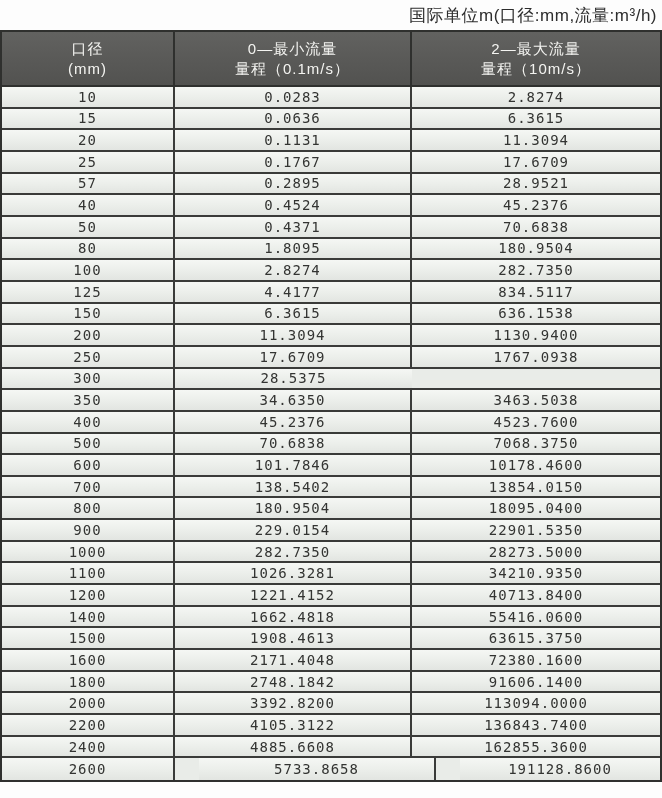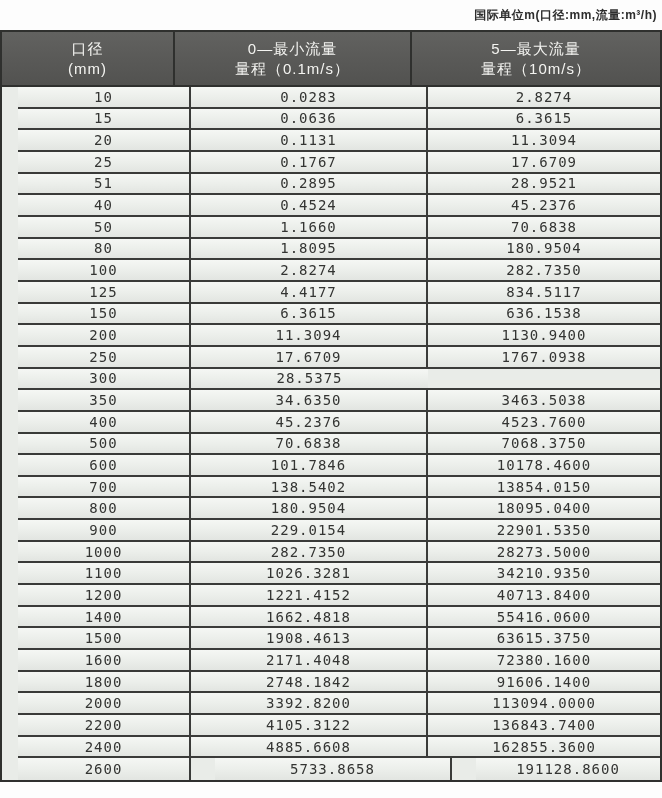--- a/index.html
+++ b/index.html
@@ -18,22 +18,22 @@
   .title-bar {
     height: 30px;
     display: flex;
     align-items: center;
     justify-content: flex-end;
     padding-right: 5px;
     box-sizing: border-box;
     background: #fdfdfd;
   }
   .title-bar .title {
-    font-size: 12px;
-    font-weight: bold;
+    font-size: 17px;
+    font-weight: normal;
     color: #2d2d2d;
     letter-spacing: 0.5px;
     white-space: nowrap;
   }
   .flow-table {
     position: absolute;
     left: 0;
     top: 30px;
     width: 662px;
     height: 752px;
@@ -65,21 +65,20 @@
   .th:last-child { border-right: none; }
   .tbody {
     flex: 1 1 auto;
     display: grid;
     grid-auto-rows: 1fr;
   }
   .tr {
     display: grid;
     grid-template-columns: 173px 237px 1fr;
     border-bottom: 2px solid #3a3b39;
-    margin-left: 16px;
   }
   .tr:last-child { border-bottom: none; gap: 24px; }
   .td {
     display: flex;
     align-items: center;
     justify-content: center;
     font-family: "DejaVu Sans Mono", "Liberation Mono", monospace;
     font-size: 14px;
     letter-spacing: 1px;
     color: #333432;
@@ -103,21 +102,21 @@
     <div class="thead">
       <div class="th">
         <span>口径</span>
         <span>(mm)</span>
       </div>
       <div class="th">
         <span>0—最小流量</span>
         <span>量程（0.1m/s）</span>
       </div>
       <div class="th">
-        <span>5—最大流量</span>
+        <span>2—最大流量</span>
         <span>量程（10m/s）</span>
       </div>
     </div>
 
     <div class="tbody">
         <div class="tr">
           <div class="td">10</div>
           <div class="td">0.0283</div>
           <div class="td">2.8274</div>
         </div>
@@ -130,32 +129,32 @@
           <div class="td">20</div>
           <div class="td">0.1131</div>
           <div class="td">11.3094</div>
         </div>
         <div class="tr">
           <div class="td">25</div>
           <div class="td">0.1767</div>
           <div class="td">17.6709</div>
         </div>
         <div class="tr">
-          <div class="td">51</div>
+          <div class="td">57</div>
           <div class="td">0.2895</div>
           <div class="td">28.9521</div>
         </div>
         <div class="tr">
           <div class="td">40</div>
           <div class="td">0.4524</div>
           <div class="td">45.2376</div>
         </div>
         <div class="tr">
           <div class="td">50</div>
-          <div class="td">1.1660</div>
+          <div class="td">0.4371</div>
           <div class="td">70.6838</div>
         </div>
         <div class="tr">
           <div class="td">80</div>
           <div class="td">1.8095</div>
           <div class="td">180.9504</div>
         </div>
         <div class="tr">
           <div class="td">100</div>
           <div class="td">2.8274</div>

